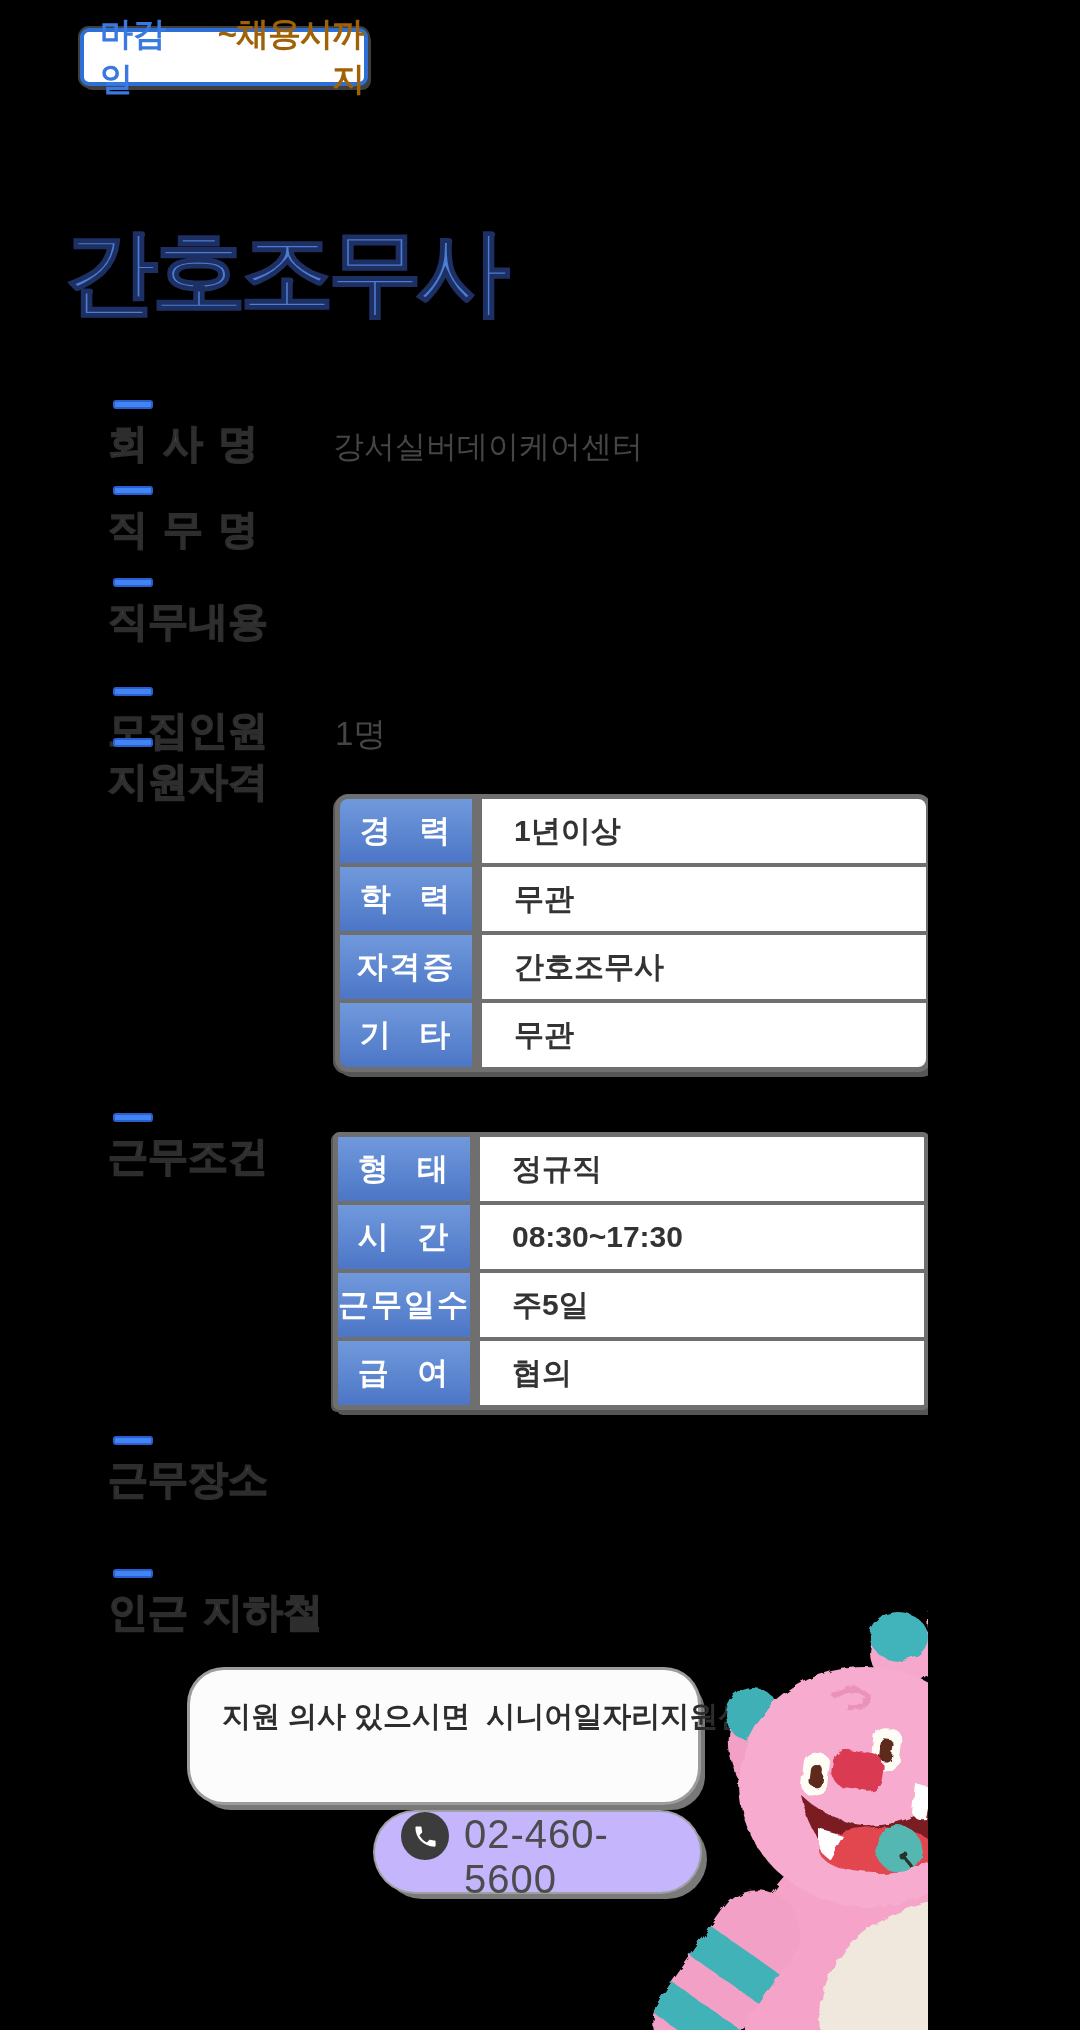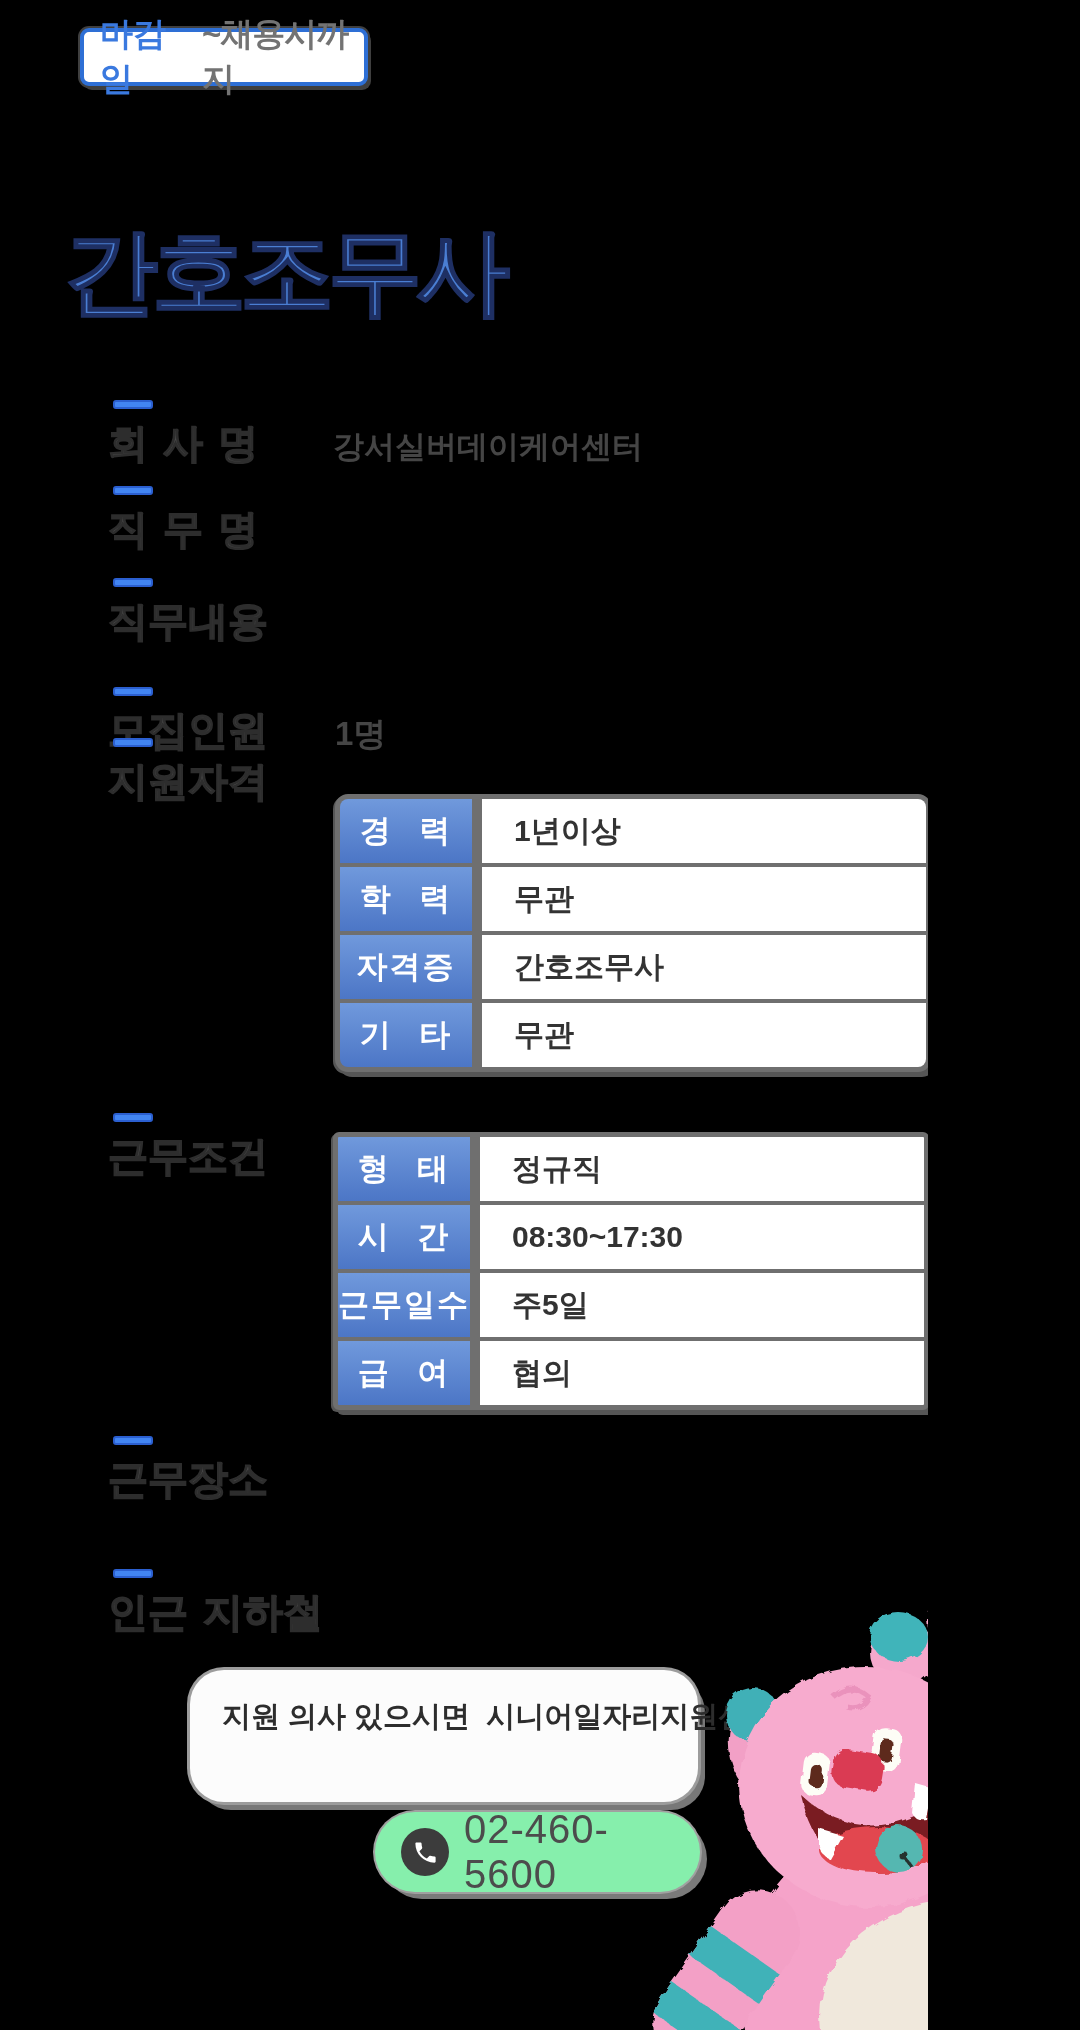--- a/index.html
+++ b/index.html
@@ -5,56 +5,56 @@
   html,body{margin:0;padding:0;background:#000;}
   .page{position:relative;width:928px;height:2030px;background:#000;overflow:hidden;
         font-family:"Liberation Sans",sans-serif;}
 
   
   .deadline-box{position:absolute;left:80px;top:28px;width:288px;height:58px;background:#ffffff;
     border:4px solid #2e6fd5;border-radius:9px;box-sizing:border-box;
     box-shadow:0 0 0 2px #3f3f3f,3px 4px 0 #3f3f3f;
     display:flex;align-items:center;gap:12px;padding-left:16px;}
   .deadline-label{color:#3a79df;font-weight:800;font-size:33px;}
-  .deadline-value{color:#737373;font-weight:700;font-size:33px;letter-spacing:-1px;}
+  .deadline-value{color:#a16207;font-weight:700;font-size:33px;letter-spacing:-1px;text-align:right;}
 
   
   .main-title{position:absolute;left:64px;top:220px;font-size:94px;font-weight:900;color:#4a7ed3;
     letter-spacing:-6px;line-height:1.1;-webkit-text-stroke:2px #1e2f63;white-space:nowrap;}
 
   
   .section{position:absolute;left:108px;}
   .dash{width:40px;height:9px;background:#4285f2;border:2px solid #2b5fd0;border-radius:3px;
     box-sizing:border-box;margin-left:5px;}
   .section-label{margin-top:7px;font-size:40px;font-weight:800;color:#4a4a4a;
     -webkit-text-stroke:1.4px #2d2d2d;white-space:pre;word-spacing:4px;}
 
-  .field-value{position:absolute;color:#454545;font-weight:700;font-size:31px;white-space:pre;}
+  .field-value{position:absolute;color:#454545;font-weight:400;font-size:31px;white-space:pre;}
 
   
   .info-table{position:absolute;width:596px;background:#6f6f6f;border:5px solid #6f6f6f;
     border-radius:13px;overflow:hidden;display:flex;flex-direction:column;gap:4px;
     box-shadow:4px 5px 0 #565656,-2px 2px 0 #565656;box-sizing:border-box;}
   .trow{display:flex;height:64px;gap:10px;}
   .trow-key{width:132px;flex:0 0 132px;background:linear-gradient(180deg,#7099dc,#4c76c6);
     color:#ffffff;font-weight:800;font-size:31px;display:flex;align-items:center;justify-content:center;
     letter-spacing:2px;word-spacing:16px;white-space:pre;}
   .trow-val{flex:1;background:#ffffff;display:flex;align-items:center;padding-left:32px;
     font-size:30px;color:#333333;font-weight:700;white-space:pre;}
 
   
   .bubble{position:absolute;left:190px;top:1670px;width:508px;height:132px;background:#fcfcfc;
     border-radius:34px;box-shadow:0 0 0 3px #9c9c9c,7px 8px 0 #787878;
     padding:25px 0 0 32px;box-sizing:border-box;}
   .bubble-line{font-size:29px;color:#2d2d2d;font-weight:600;line-height:1.45;white-space:pre;}
 
   
-  .phone-pill{position:absolute;left:375px;top:1812px;width:325px;height:80px;background:#86efac;
+  .phone-pill{position:absolute;left:375px;top:1812px;width:325px;height:80px;background:#c4b5fd;
     border-radius:40px;box-shadow:0 0 0 2px #a0a0a0,7px 7px 0 #7a7a7a;
-    display:flex;align-items:center;gap:15px;padding-left:26px;box-sizing:border-box;cursor:pointer;}
+    display:flex;gap:15px;padding-left:26px;box-sizing:border-box;cursor:pointer;}
   .phone-icon-circle{width:48px;height:48px;border-radius:50%;background:#3c3c3c;flex:0 0 48px;
     display:flex;align-items:center;justify-content:center;}
   .phone-number{font-size:40px;color:#4c4c4c;font-weight:500;letter-spacing:1px;}
 
   
   .mascot{position:absolute;left:615px;top:1555px;width:465px;height:475px;}
 </style>
 </head>
 <body>
 

